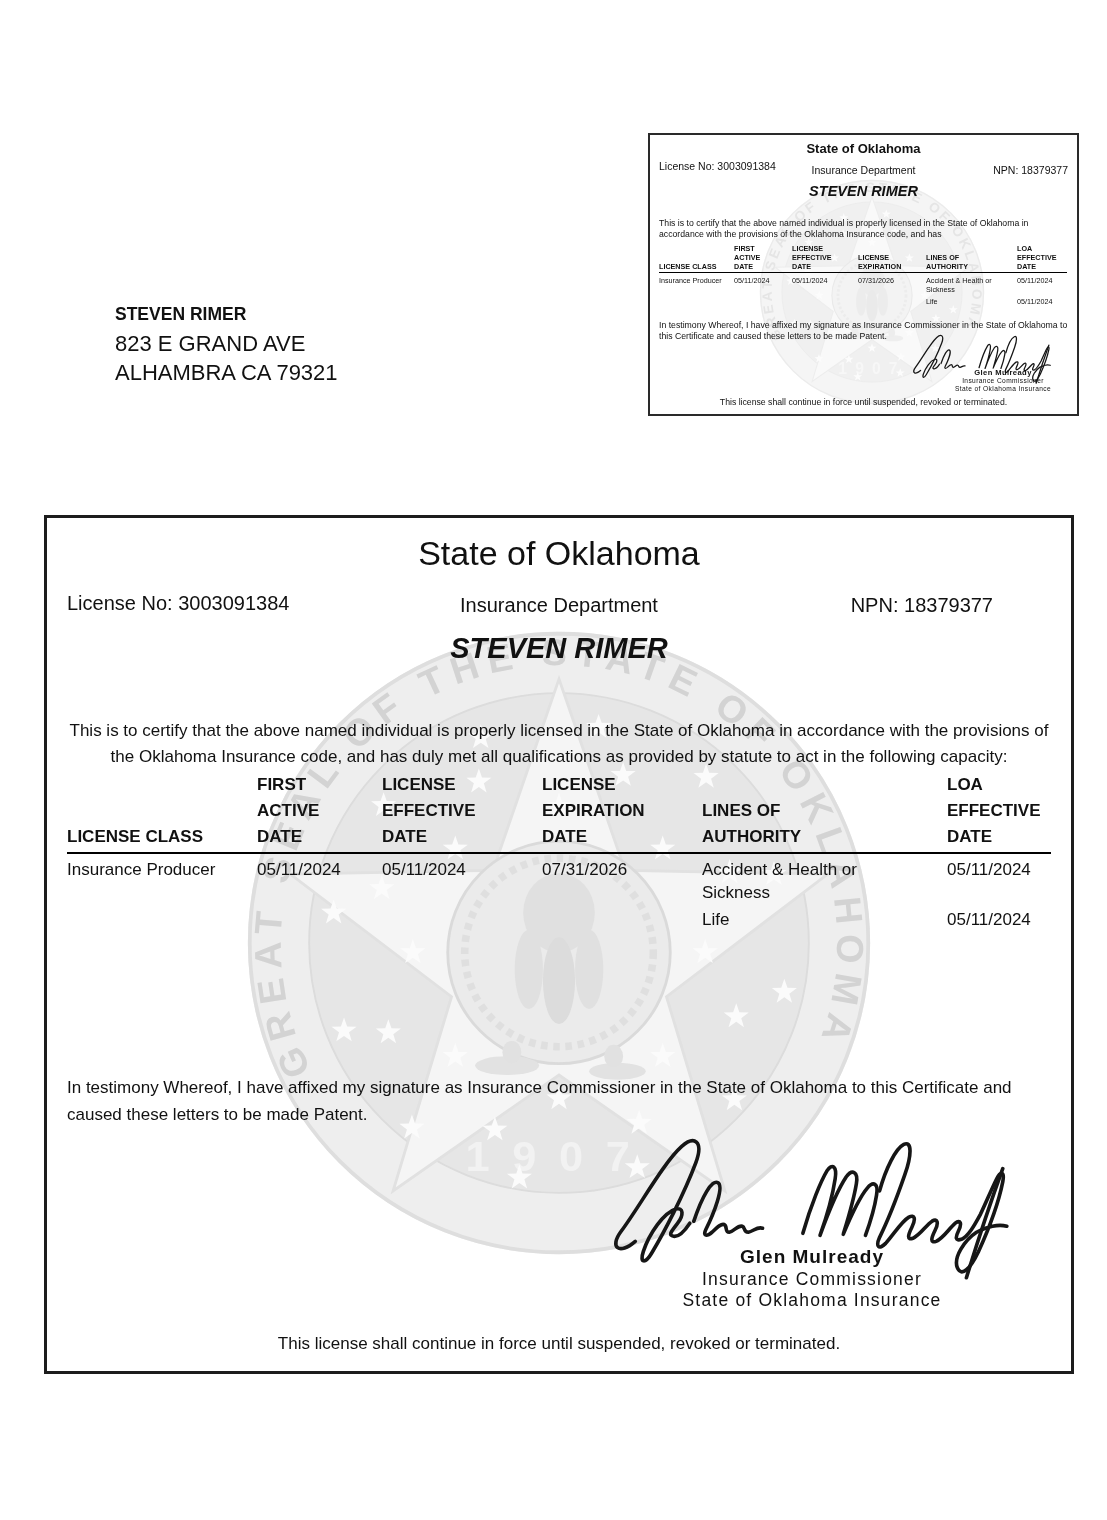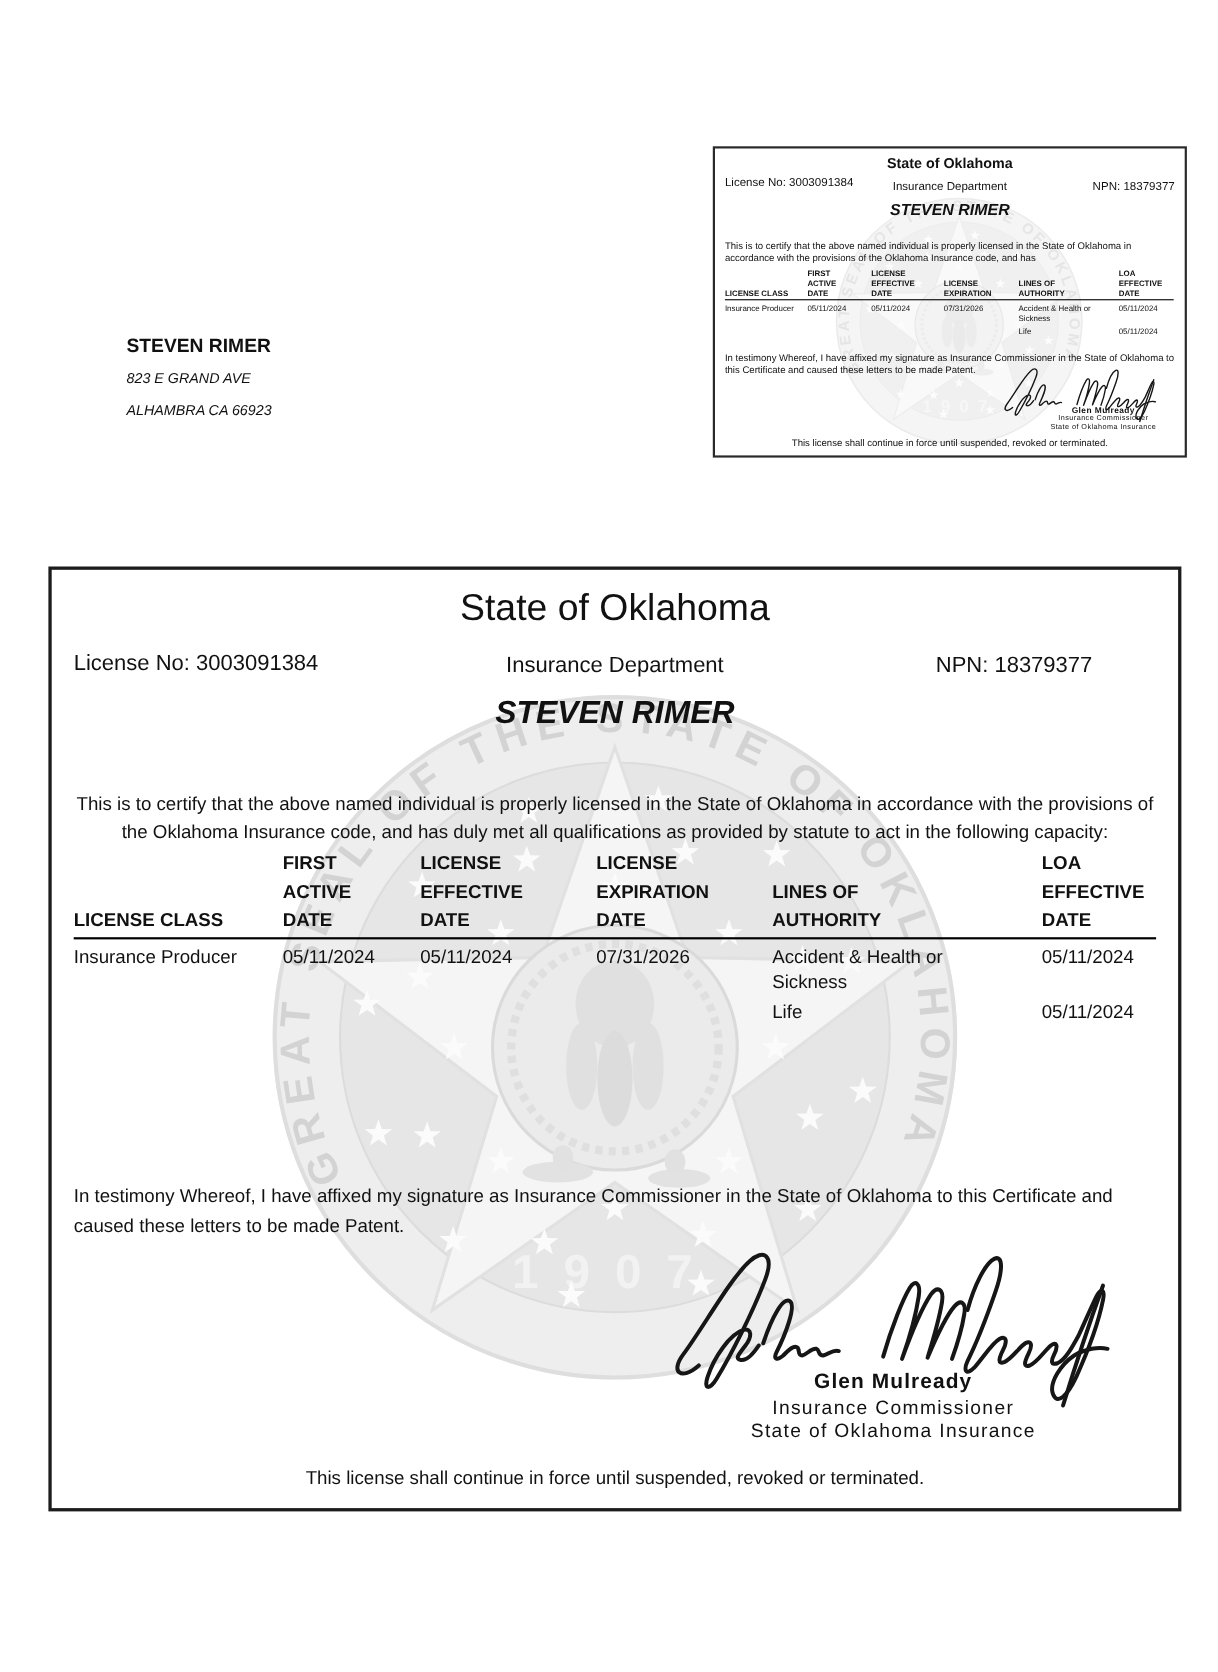--- a/index.html
+++ b/index.html
@@ -32,21 +32,21 @@
                   font-size:8.7px;line-height:11px;}
   .card-sig-svg{position:absolute;left:260px;top:196px;width:148px;height:53px;}
   .card-signer{position:absolute;left:258px;top:233px;width:190px;text-align:center;}
   .card-signer-name{font-size:7.6px;font-weight:bold;line-height:9px;letter-spacing:.4px;}
   .card-signer-line{font-size:6.6px;line-height:8px;letter-spacing:.4px;}
   .card-footer{position:absolute;top:262px;left:0;right:0;text-align:center;font-size:8.7px;}
 
   
   .address{position:absolute;left:115px;top:300px;}
   .address-name{font-size:17.5px;font-weight:bold;line-height:29px;}
-  .address-line{font-size:13px;line-height:29px;font-style:italic;}
+  .address-line{font-size:22px;line-height:29px;}
 
   
   .cert{position:absolute;left:44px;top:515px;width:1024px;height:853px;
         border:3px solid #1c1c1c;background:#fff;overflow:hidden;}
   .cert-seal{position:absolute;left:182px;top:95px;width:660px;height:660px;opacity:.85;}
   .cert-title{position:absolute;top:16px;left:0;right:0;text-align:center;font-size:34px;}
   .cert-meta{position:absolute;top:74px;left:20px;right:20px;height:26px;font-size:20px;}
   .cert-lic{position:absolute;left:0;top:0;}
   .cert-dept{position:absolute;left:0;right:0;top:2px;text-align:center;}
   .cert-npn{position:absolute;right:58px;top:2px;}
@@ -207,21 +207,21 @@
       <div class="card-signer-name">Glen Mulready</div>
       <div class="card-signer-line">Insurance Commissioner</div>
       <div class="card-signer-line">State of Oklahoma Insurance</div>
     </div>
     <div class="card-footer">This license shall continue in force until suspended, revoked or terminated.</div>
   </div>
 
   <div class="address">
     <div class="address-name">STEVEN RIMER</div>
     <div class="address-line">823 E GRAND AVE</div>
-    <div class="address-line">ALHAMBRA CA 66923</div>
+    <div class="address-line">ALHAMBRA CA 79321</div>
   </div>
 
   <div class="cert">
     <svg class="cert-seal" viewBox="0 0 700 700">
         <use href="#seal-group"></use>
       </svg>
 
     <div class="cert-title">State of Oklahoma</div>
     <div class="cert-meta">
       <span class="cert-lic">License No: 3003091384</span>

